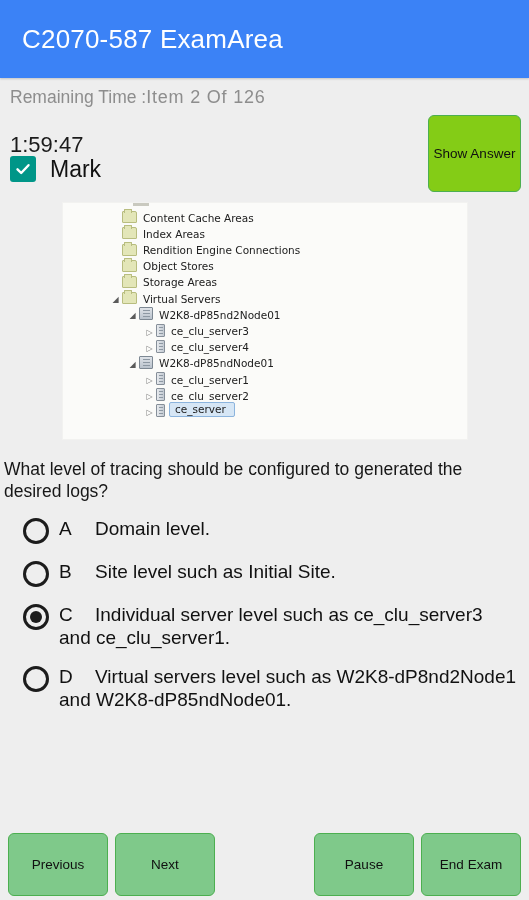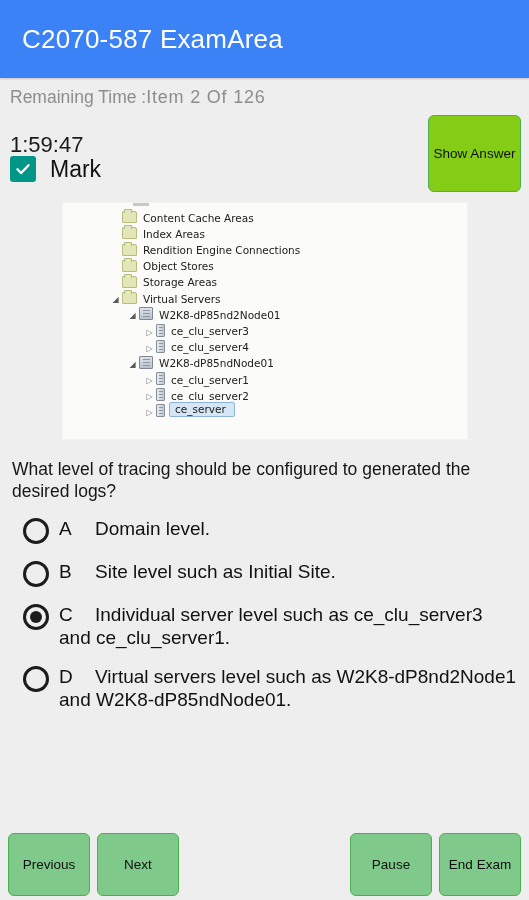--- a/index.html
+++ b/index.html
@@ -104,21 +104,21 @@
     box-shadow: 0 3px 0 #8d98a3, 0 6px 0 #8d98a3;
   }
   .tlabel { line-height: 1; }
   .selected-label {
     background: #d6e6f5; border: 1px solid #8cb4dd; border-radius: 2px;
     padding: 1px 8px 2px 5px; margin-left: -2px;
   }
 
   
   .question {
-    margin: 6px 12px 0 12px; font-size: 17.5px; line-height: 1.28; color: #161616;
+    margin: 6px 12px 0 4px; font-size: 17.5px; line-height: 1.28; color: #161616;
   }
 
   
   .options { margin: 12px 10px 0 10px; }
   .option { display: flex; align-items: flex-start; margin-bottom: 14px; cursor: pointer; }
   .radio {
     width: 26px; height: 26px; border-radius: 50%;
     border: 3px solid #1c1c1c; flex: 0 0 auto;
     margin: 3px 10px 0 13px; background: transparent;
     display: flex; align-items: center; justify-content: center;
@@ -129,21 +129,21 @@
   .optbody { font-size: 19px; line-height: 1.22; color: #111111; padding-top: 2px; }
   .optletter { display: inline-block; min-width: 14px; }
   .optgap { display: inline-block; width: 22px; }
 
   
   .bottombar {
     position: absolute; left: 0; bottom: 0; width: 529px; height: 72px;
     display: flex; align-items: center; padding: 0 8px;
   }
   .navbtn {
-    width: 82px; height: 63px;
+    width: 100px; height: 63px;
     background: #7fc98a; border: 1px solid #4caf50; border-radius: 6px;
     color: #101010; font-size: 13.5px;
     display: flex; align-items: center; justify-content: center;
     cursor: pointer; font-family: "Liberation Sans", sans-serif;
   }
   .navbtn + .navbtn { margin-left: 7px; }
   .spacer { flex: 1 1 auto; }
 </style>
 </head>
 <body>

